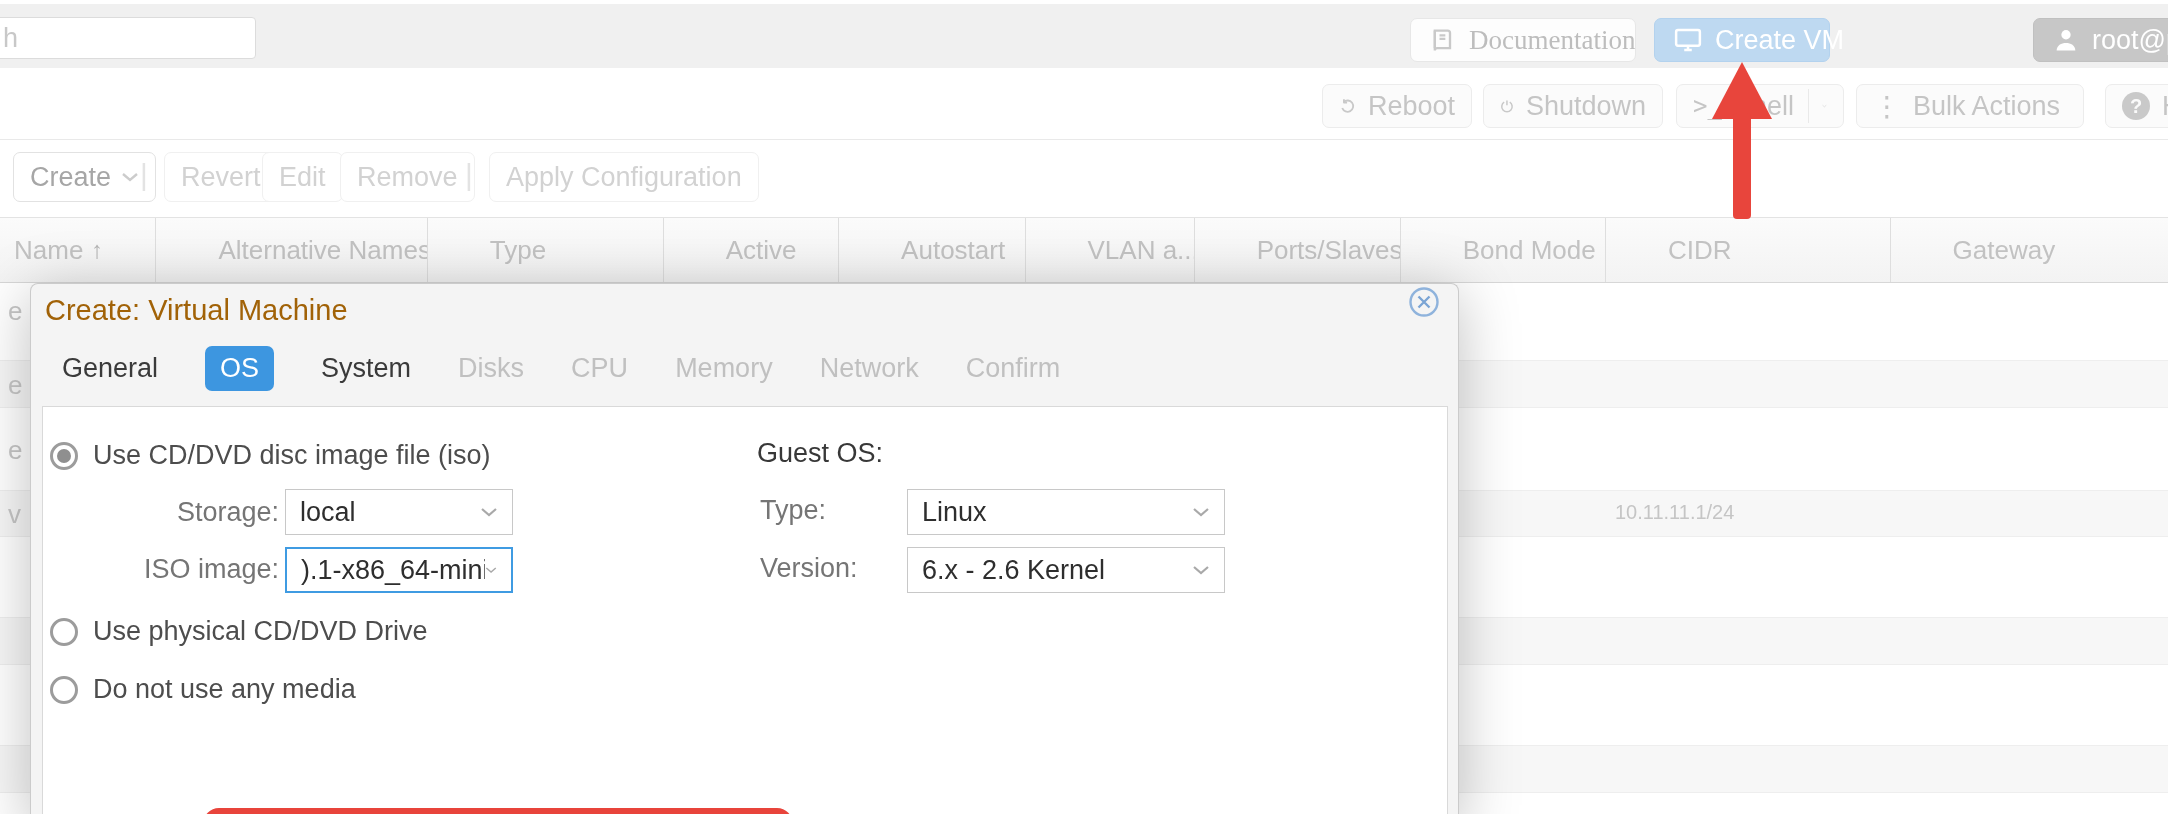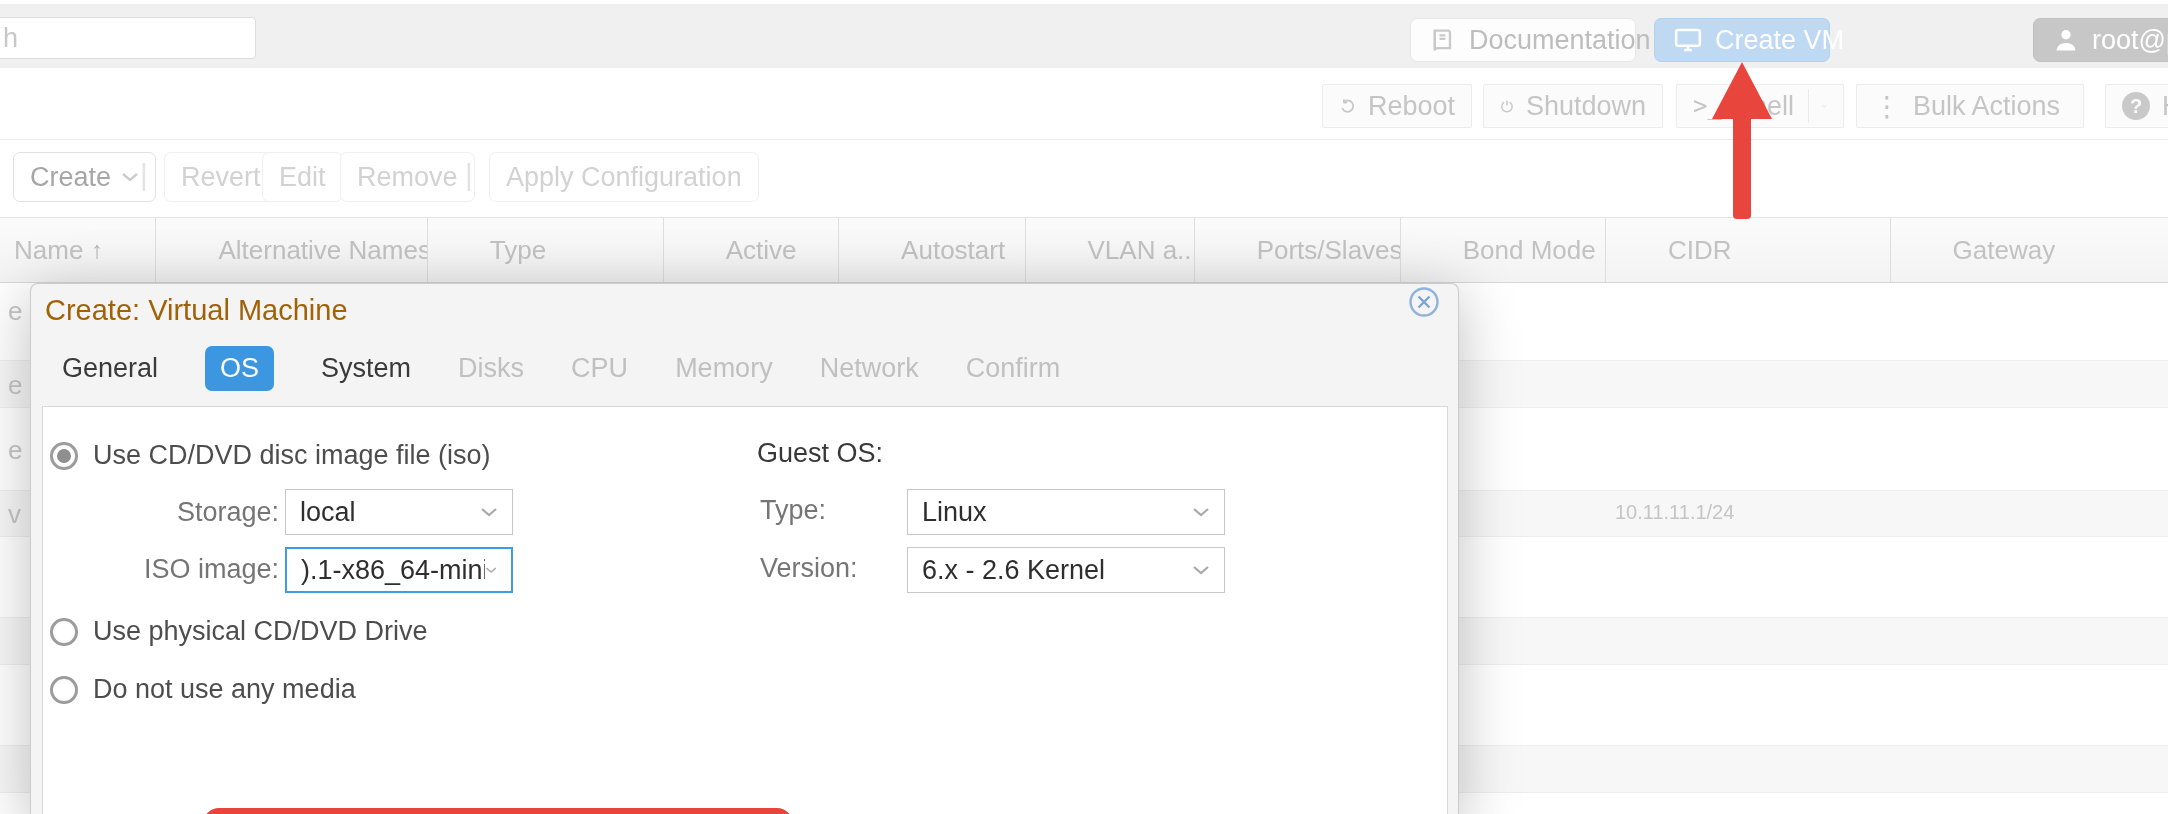--- a/index.html
+++ b/index.html
@@ -16,28 +16,28 @@
   #search-input {
     position:absolute; left:-30px; top:13px; width:286px; height:42px;
     background:#ffffff; border:1px solid #dcdcdc; border-radius:4px;
     font-family:inherit; font-size:27px; color:#c8c8c8; padding-left:32px; outline:none;
   }
   .tb-btn {
     position:absolute; top:14px; height:44px; border-radius:7px;
     display:flex; align-items:center; gap:12px; padding:0 18px;
     font-size:27px; white-space:nowrap; cursor:pointer;
   }
-  .tb-white { background:#fdfdfd; border:1px solid #e7e7e7; color:#bdbdbd; }
+  .tb-white { background:#fdfdfd; border:1px solid #e7e7e7; color:#bdbdbd;font-family:Liberation Serif, serif; }
   .tb-blue  { background:#bed9f1; border:1px solid #b3d2ee; color:#ffffff; }
   .tb-gray  { background:#c7c7c7; border:1px solid #c0c0c0; color:#ffffff; }
   .tb-btn svg { flex:0 0 auto; }
 
   
   .nb-btn {
-    position:absolute; top:84px; height:44px; border-radius:2px;
+    position:absolute; top:84px; height:44px; border-radius:7px;
     background:#fbfbfb; border:1px solid #ececec; color:#c5c5c5;
     display:flex; align-items:center; gap:12px; padding:0 16px;
     font-size:27px; white-space:nowrap; cursor:pointer;
   }
   .nb-divider { width:1px; align-self:stretch; background:#e9e9e9; margin:4px 2px; }
   .glyph { font-family:"DejaVu Sans Mono","Liberation Mono",monospace; }
   #sep-line-1 { left:0; top:139px; width:2168px; height:1px; background:#e9e9e9; }
 
   
   .pt-btn {

